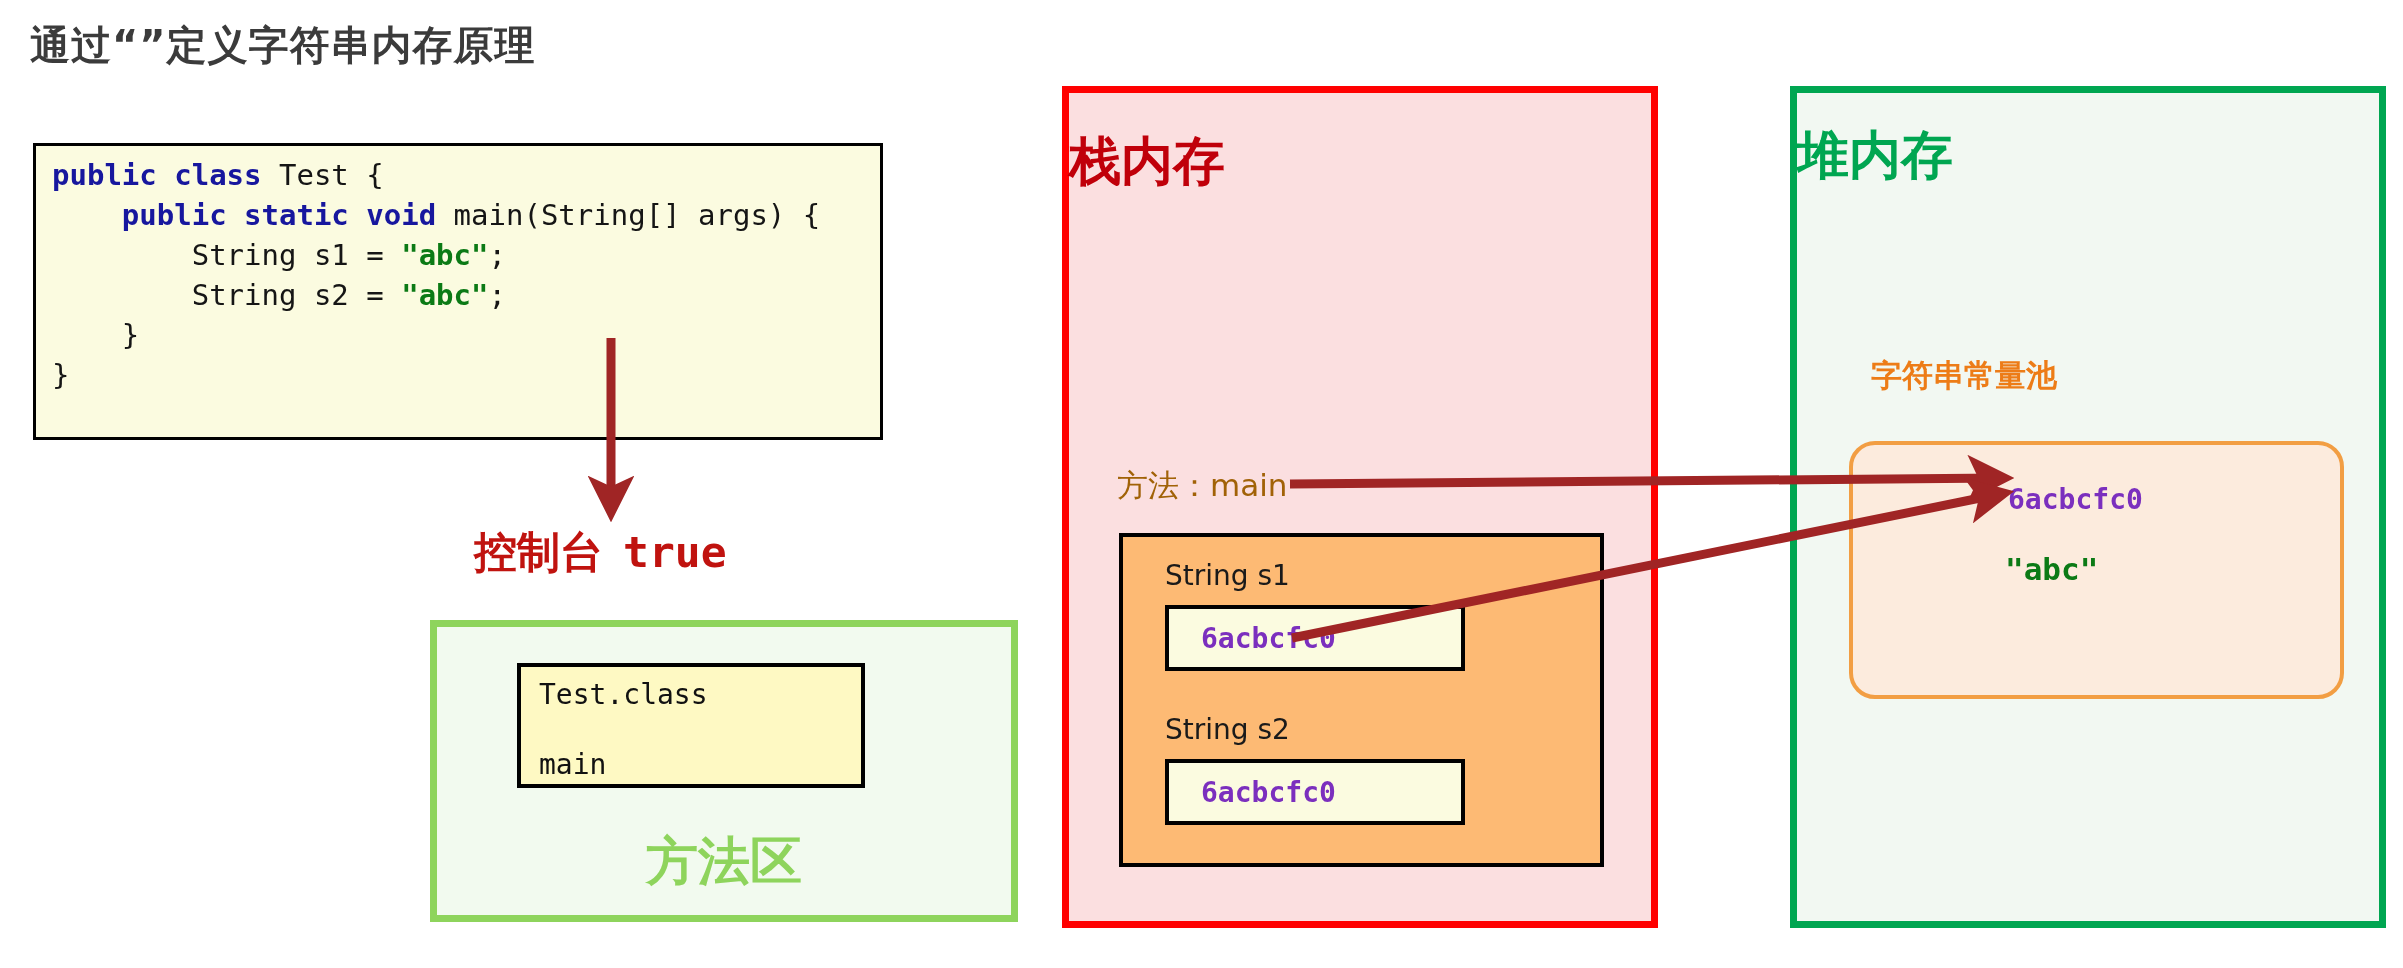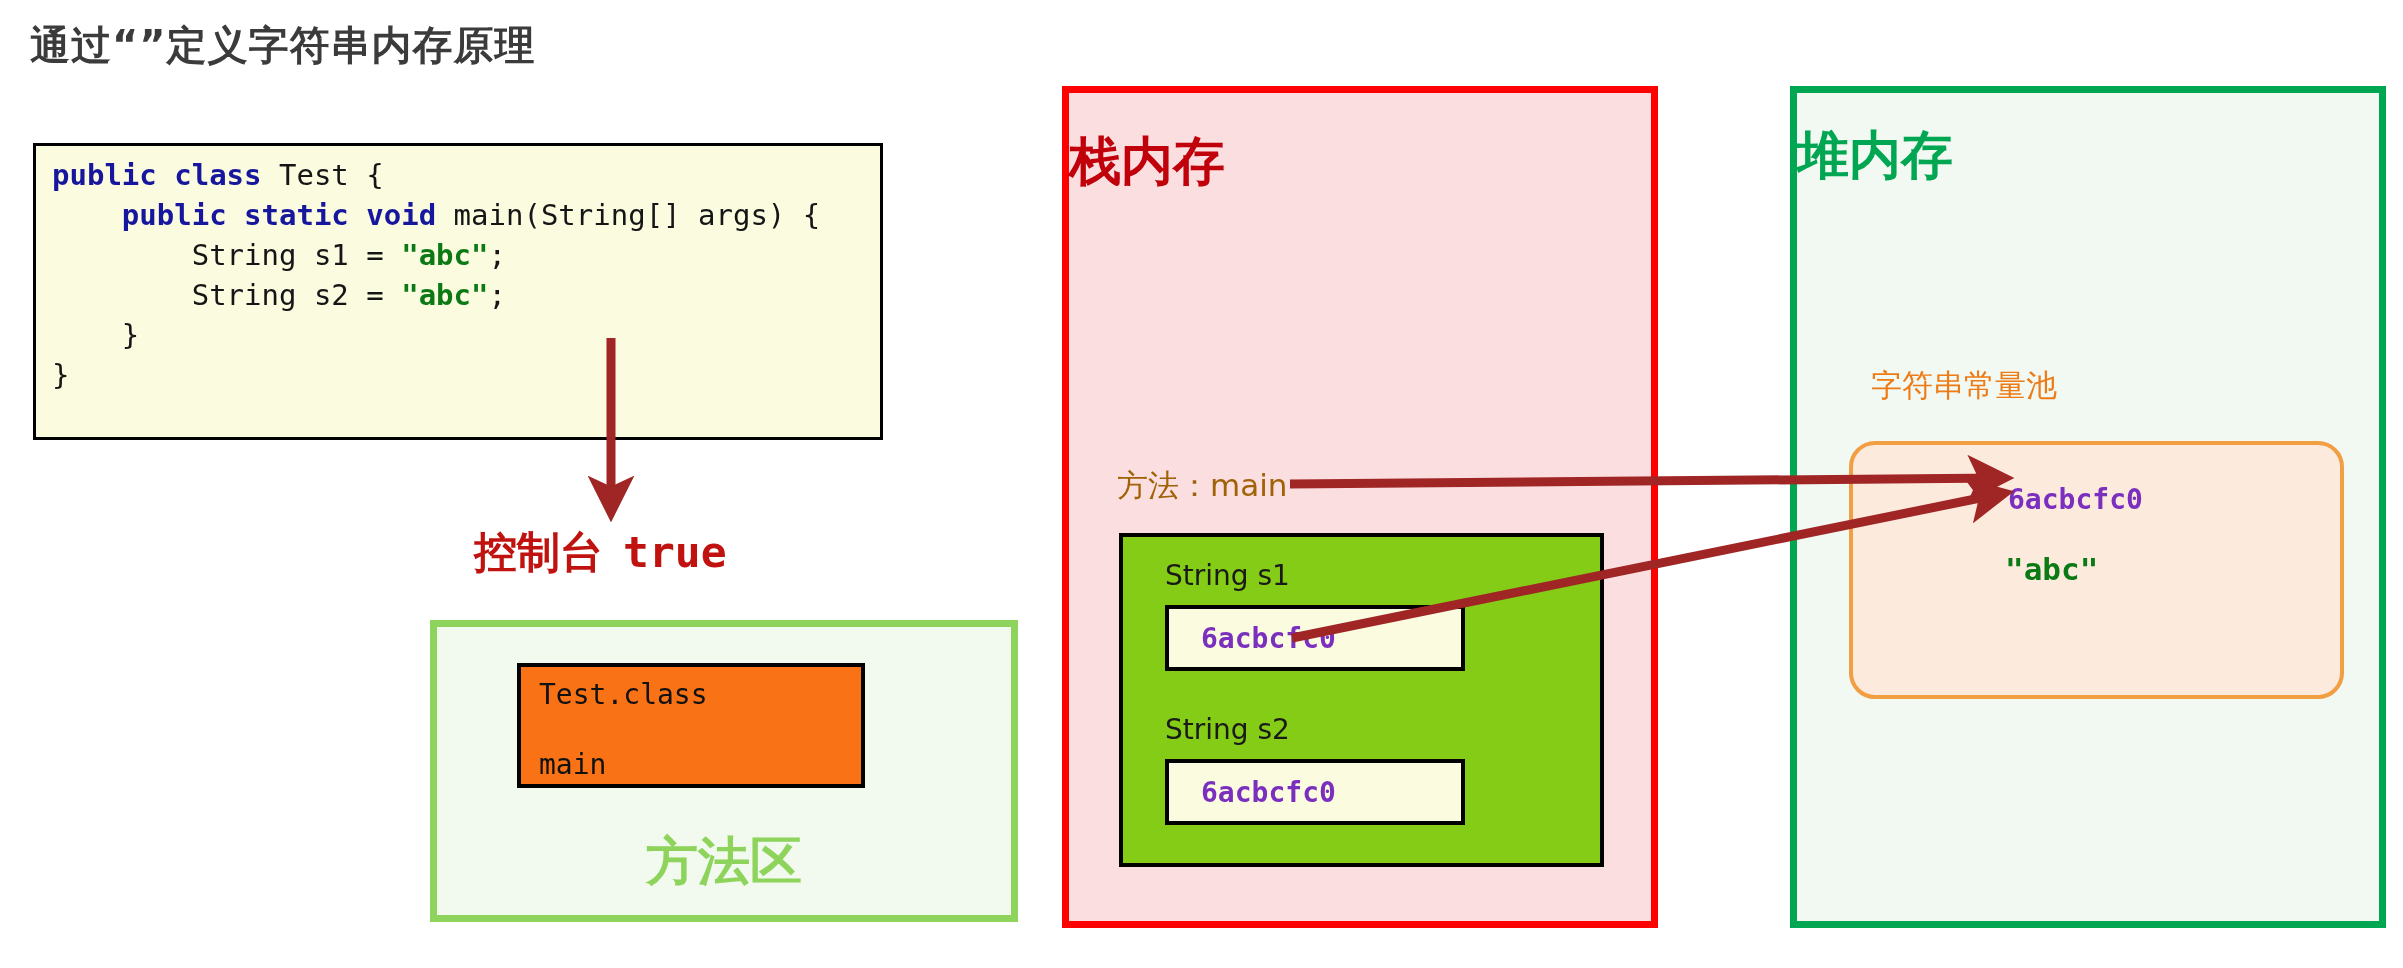--- a/index.html
+++ b/index.html
@@ -88,21 +88,21 @@
     background: #f2faef;
     border: 7px solid #8ed45c;
     box-sizing: border-box;
   }
   #method-area-inner-box {
     position: absolute;
     left: 80px;
     top: 36px;
     width: 348px;
     height: 125px;
-    background: #f97316;
+    background: #fef9c3;
     border: 4px solid #000000;
     box-sizing: border-box;
     padding: 12px 0 0 18px;
   }
   #method-area-inner-box .mline {
     font-family: "DejaVu Sans Mono", "Liberation Mono", monospace;
     font-size: 28px;
     line-height: 32px;
     color: #111111;
   }
@@ -149,21 +149,21 @@
   }
   #stack-method-label .cn {
     font-family: "DejaVu Sans", "Liberation Sans", sans-serif;
   }
   #stack-frame {
     position: absolute;
     left: 50px;
     top: 440px;
     width: 485px;
     height: 334px;
-    background: #84cc16;
+    background: #fdba74;
     border: 4px solid #000000;
     box-sizing: border-box;
   }
   .var-label {
     position: absolute;
     font-size: 28px;
     color: #1a1a1a;
     white-space: nowrap;
     font-family: "DejaVu Sans", "Liberation Sans", sans-serif;
   }
@@ -208,23 +208,23 @@
     right: 0;
     top: 28px;
     text-align: left;
     font-size: 52px;
     font-weight: bold;
     color: #00a651;
   }
   #scp-label {
     position: absolute;
     left: 74px;
-    top: 272px;
+    top: 262px;
     font-size: 31px;
-    font-weight: normal;
+    font-weight: bold;
     color: #ed7c17;
     white-space: nowrap;
   }
   #scp-box {
     position: absolute;
     left: 52px;
     top: 348px;
     width: 495px;
     height: 258px;
     background: #fcebdd;

